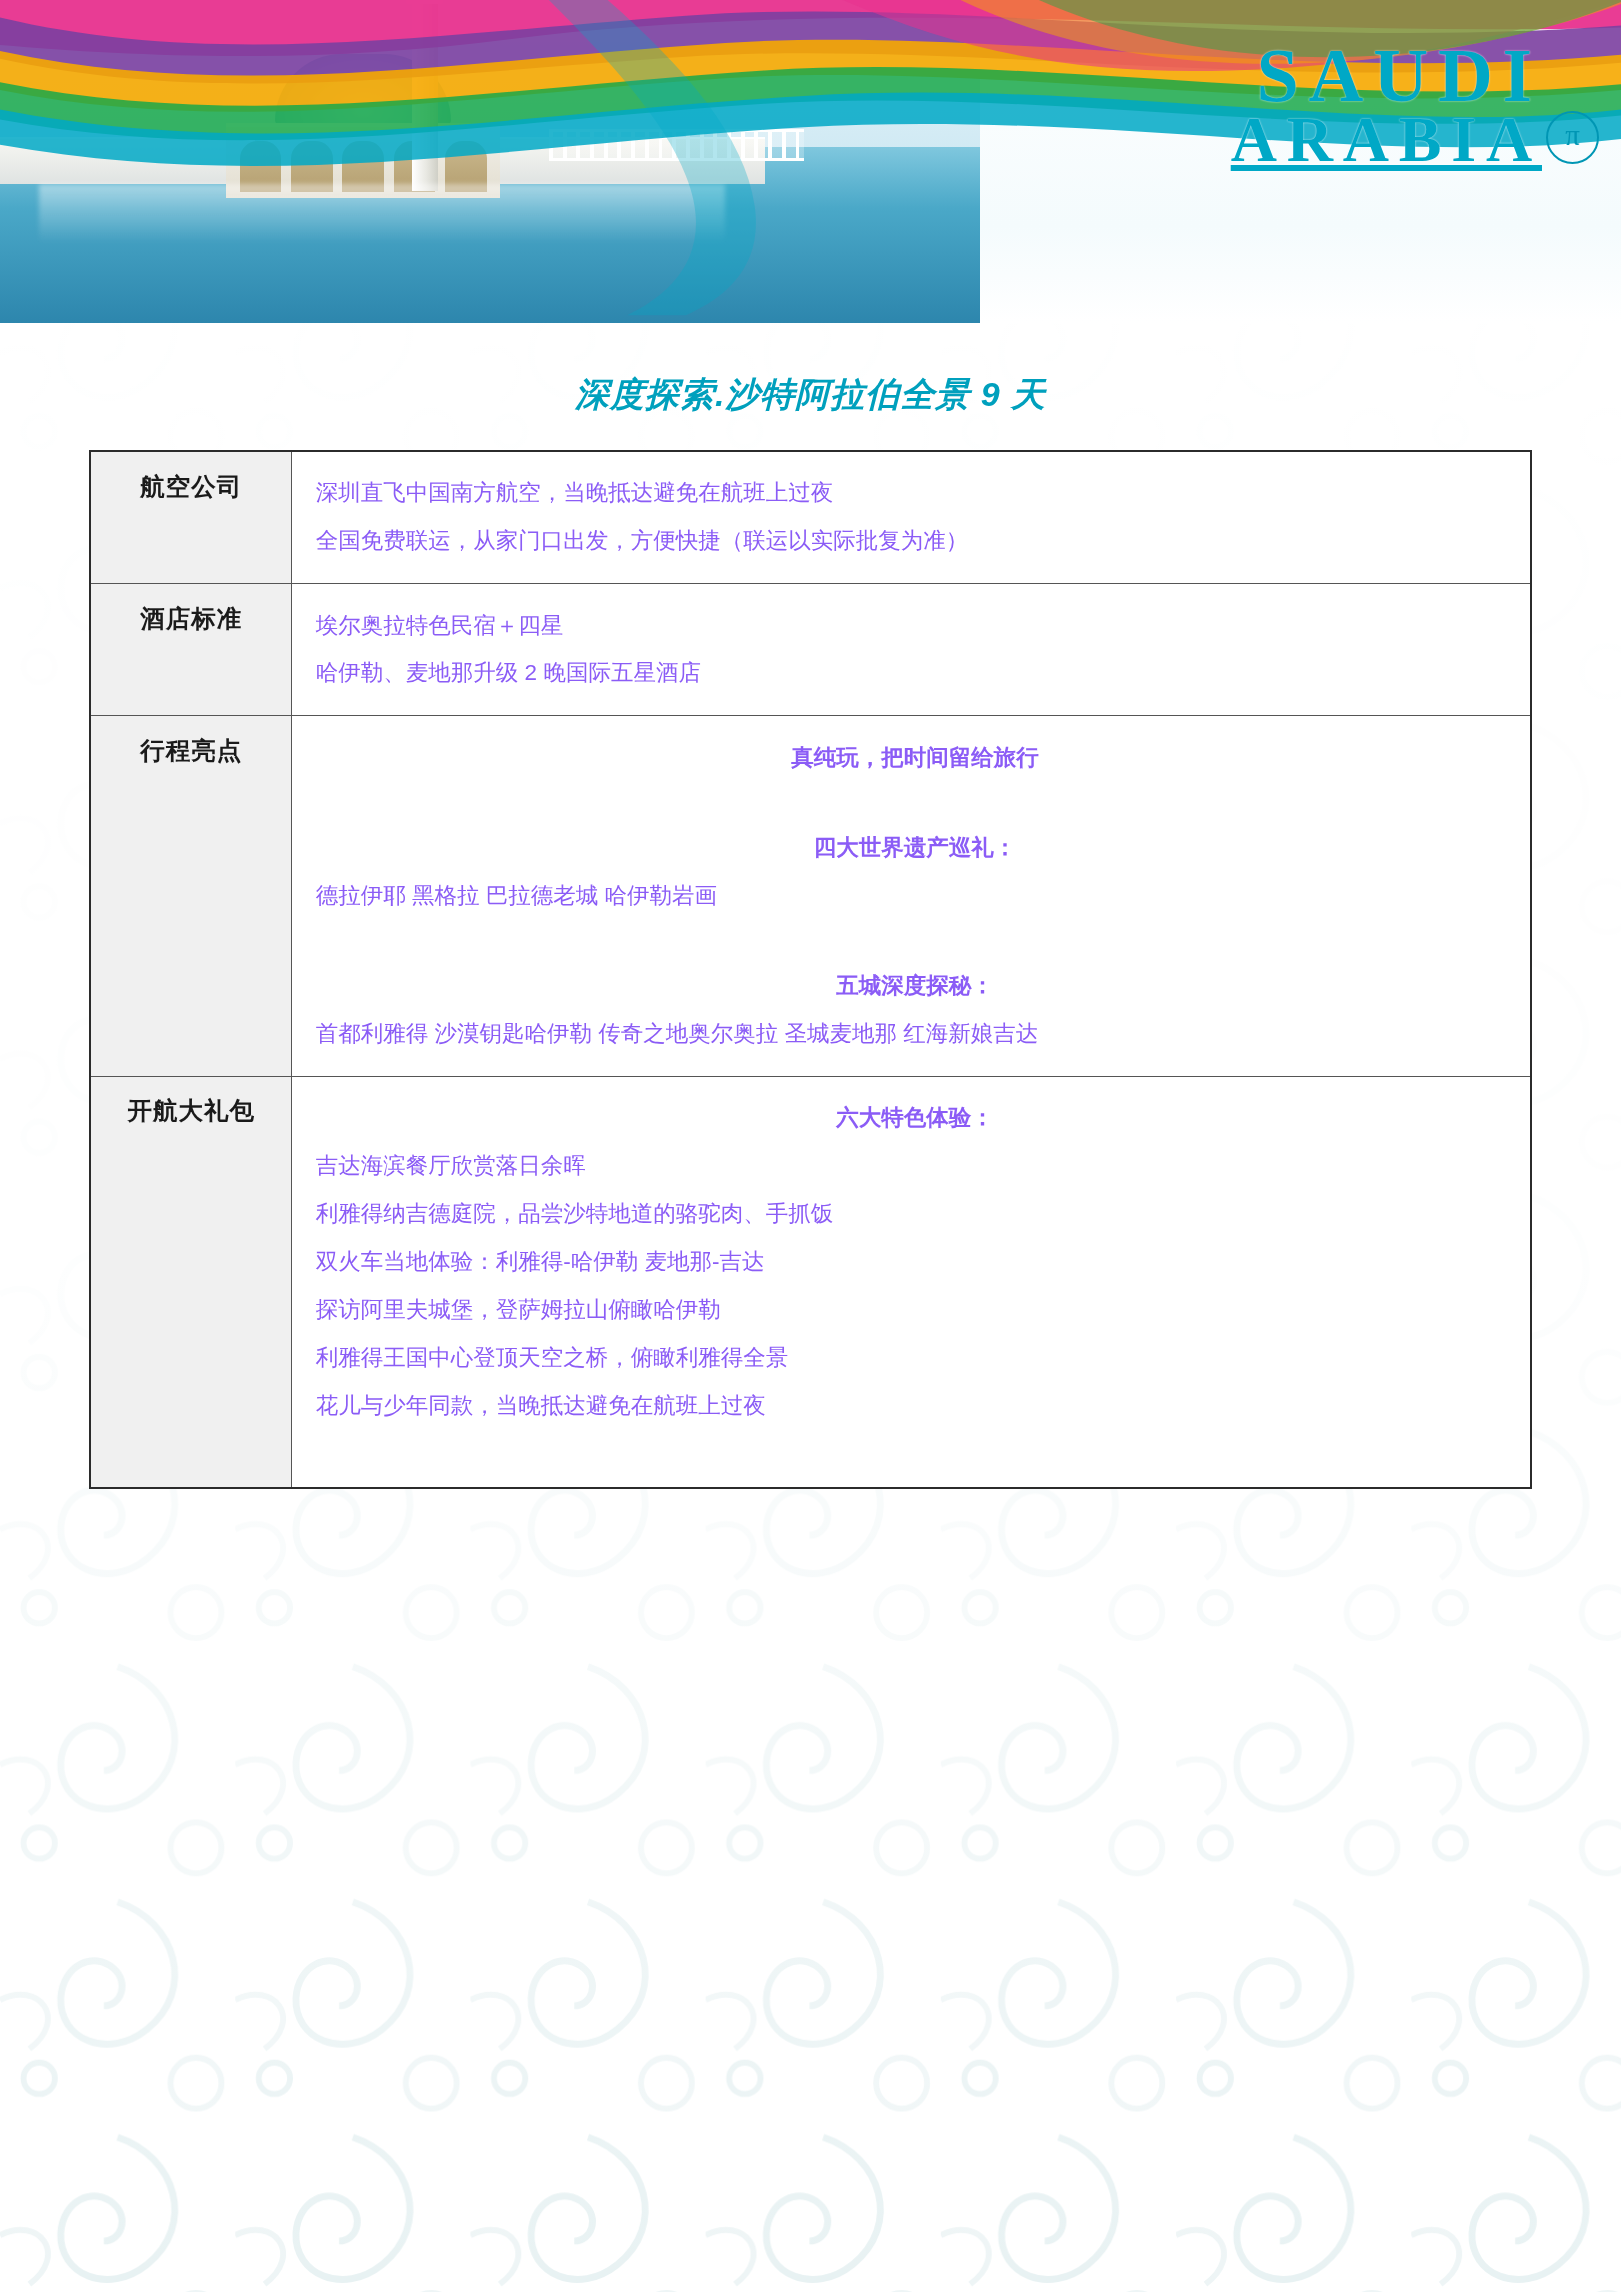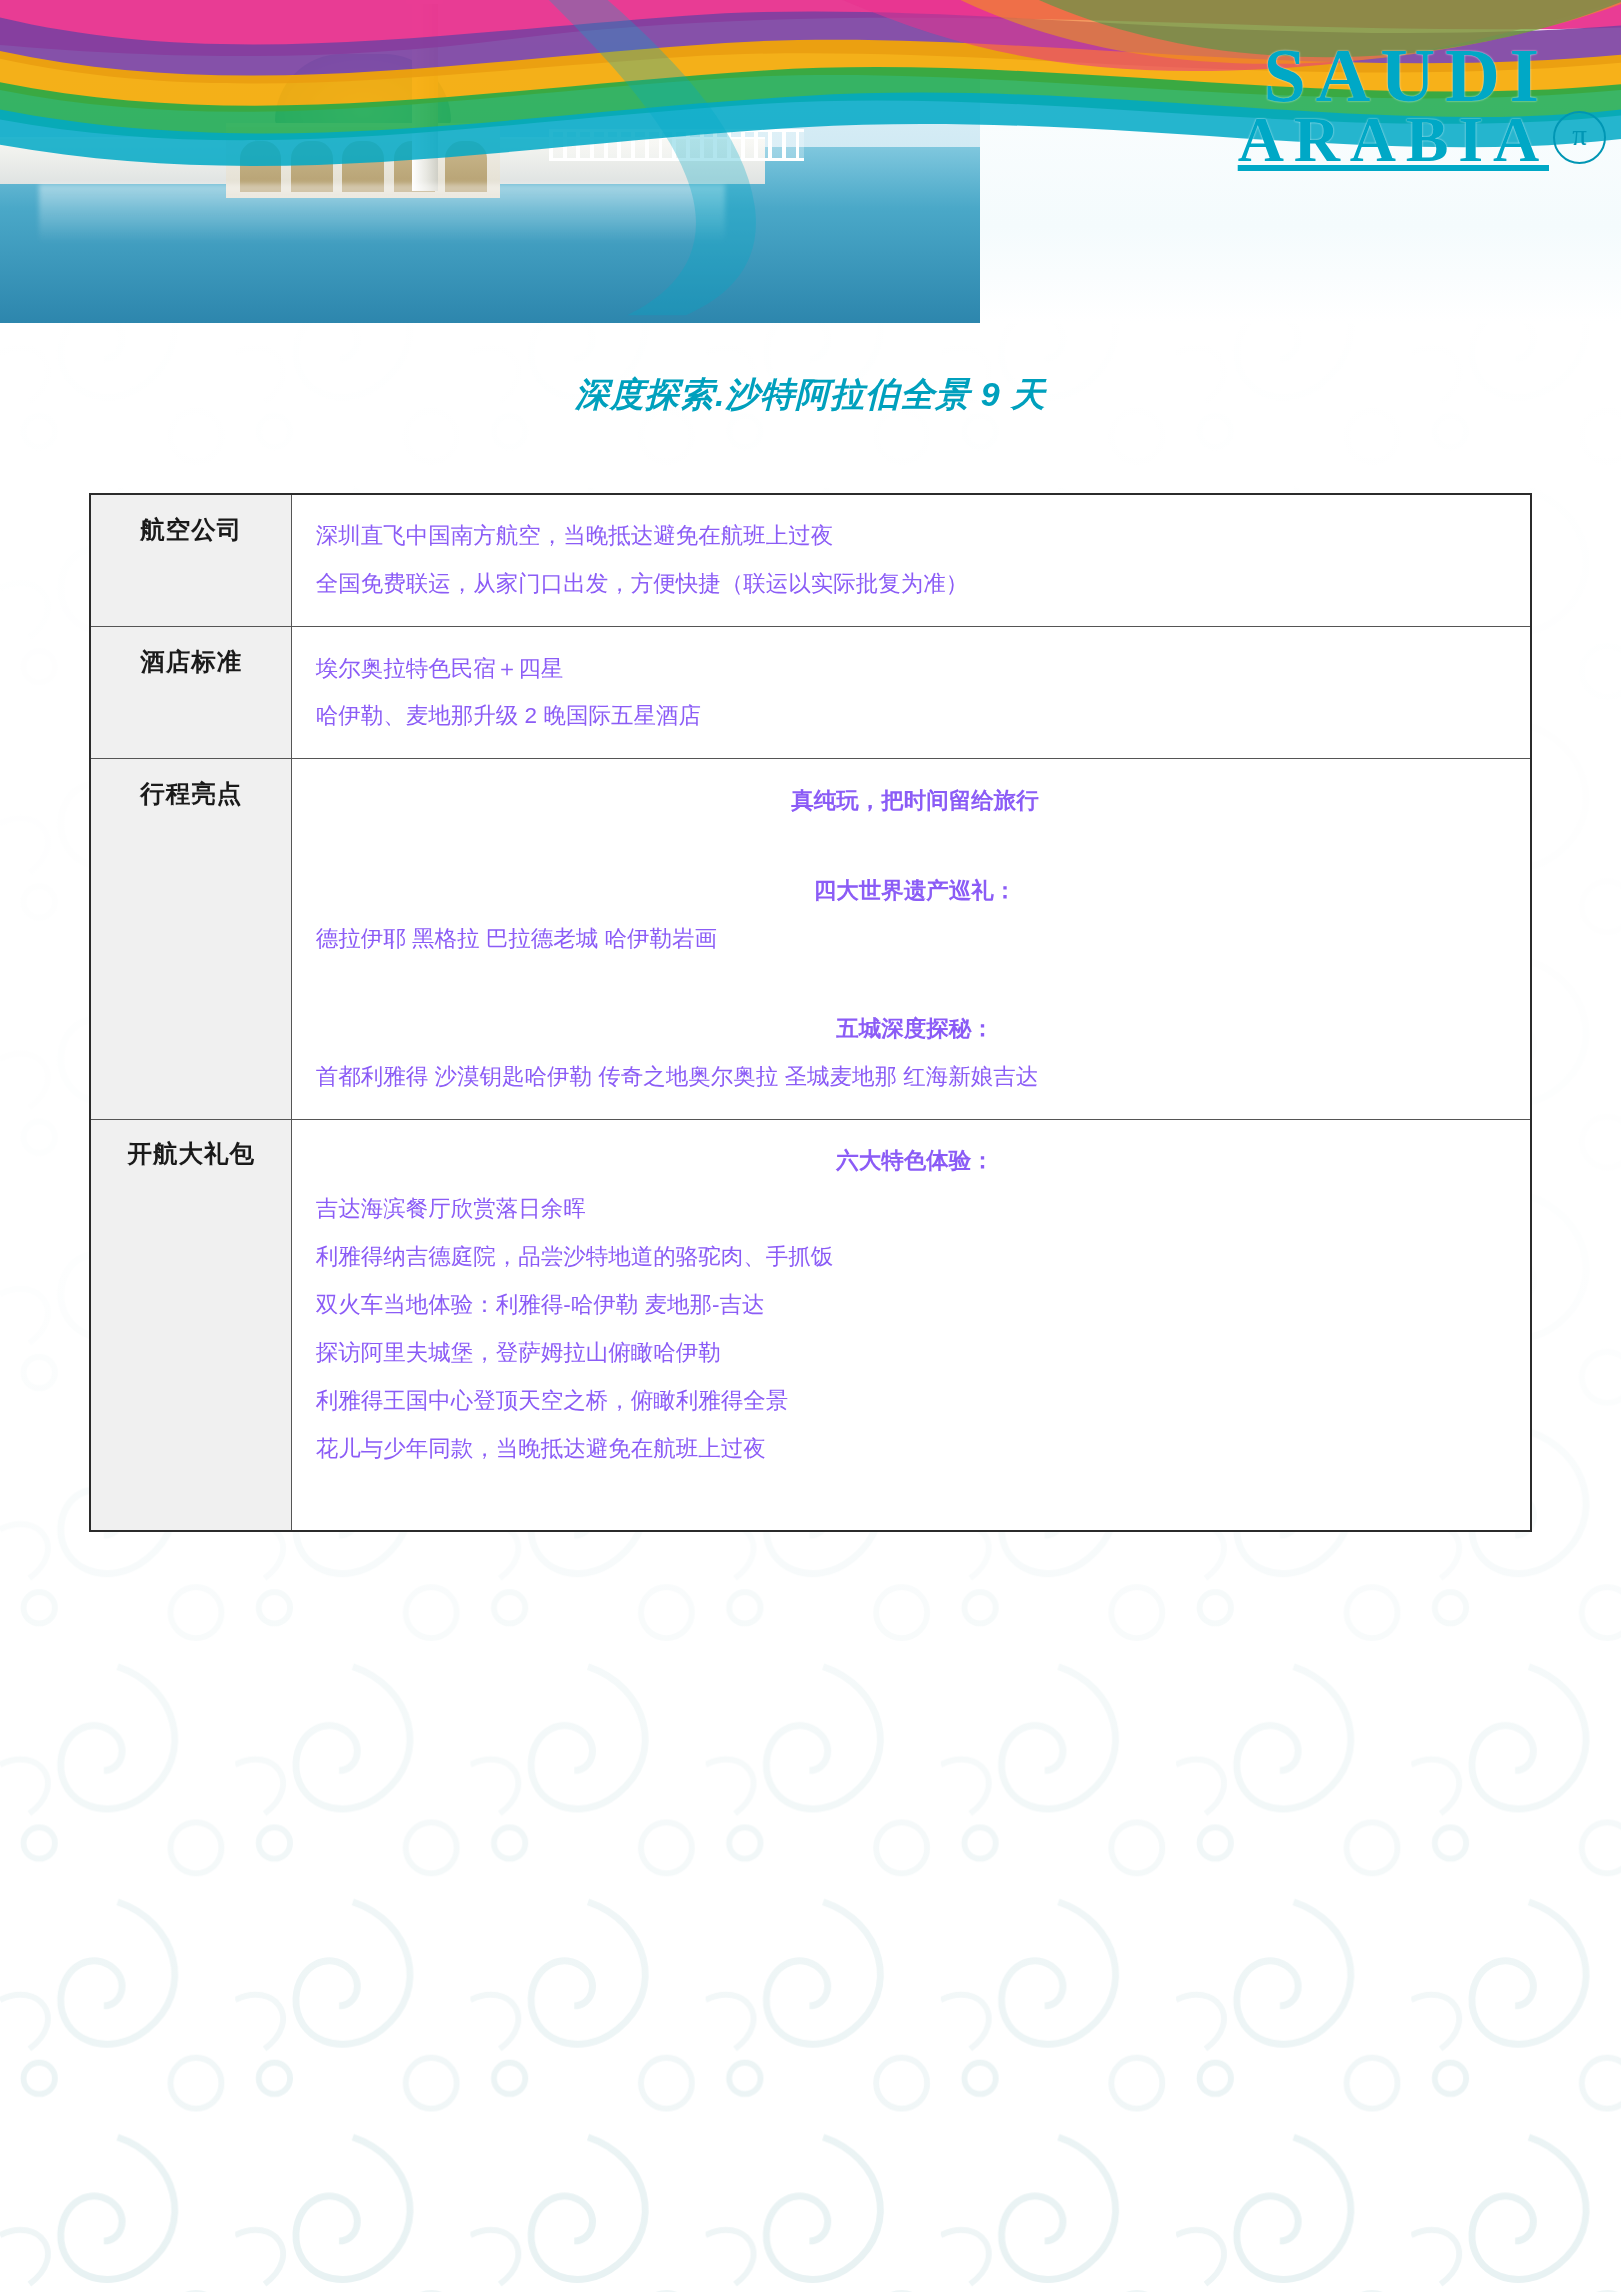--- a/index.html
+++ b/index.html
@@ -128,21 +128,21 @@
 
   
   .swoosh {
     position: absolute;
     left: 0; top: 0;
     width: 1621px; height: 323px;
   }
 
   .logo {
     position: absolute;
-    right: 72px;
+    right: 79px;
     top: 41px;
     text-align: right;
     line-height: 0.92;
     z-index: 5;
   }
   .logo .l1, .logo .l2 {
     font-family: "Liberation Serif", serif;
     font-weight: bold;
     letter-spacing: 9.8px;
     color: #00a8c6;
@@ -174,21 +174,21 @@
     font-weight: bold;
     margin-top: 49px;
     letter-spacing: 1px;
     font-style: italic;
   }
 
   
   .table-wrap {
     position: relative;
     z-index: 3;
-    margin: 75px auto 0 auto;
+    margin: 32px auto 0 auto;
     width: 1443px;
   }
   table.info {
     width: 100%;
     border-collapse: collapse;
     border: 2.9px solid #2b2b2b;
     background: #ffffff;
   }
   table.info td {
     border: 1px solid #555;

